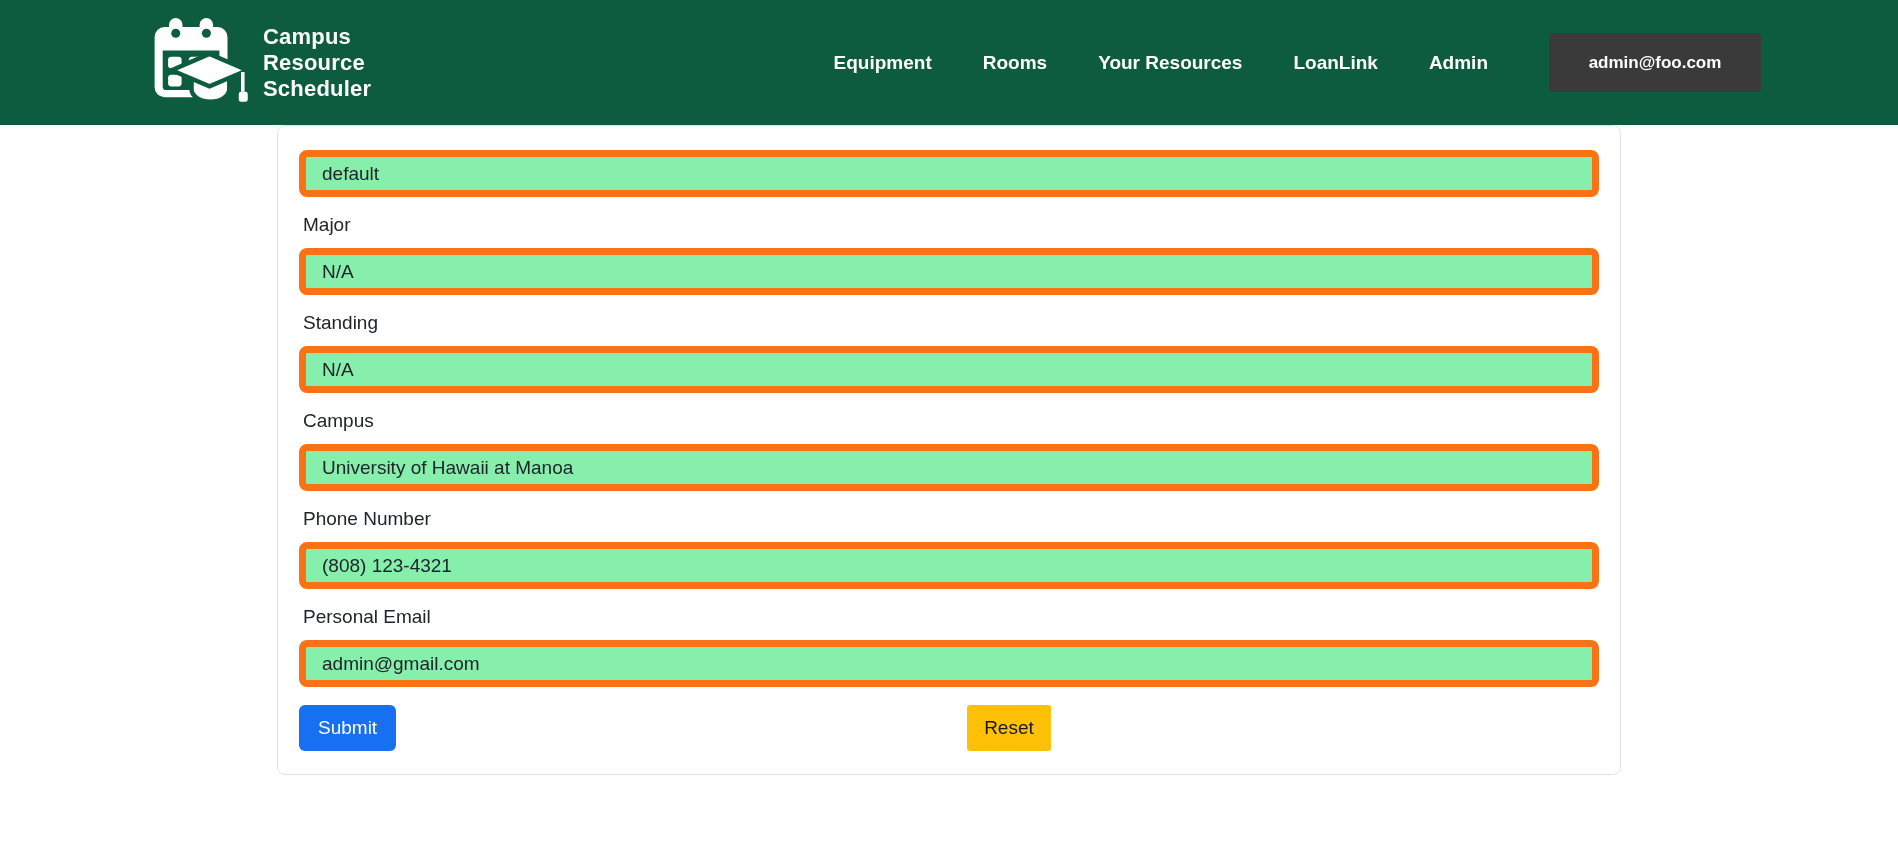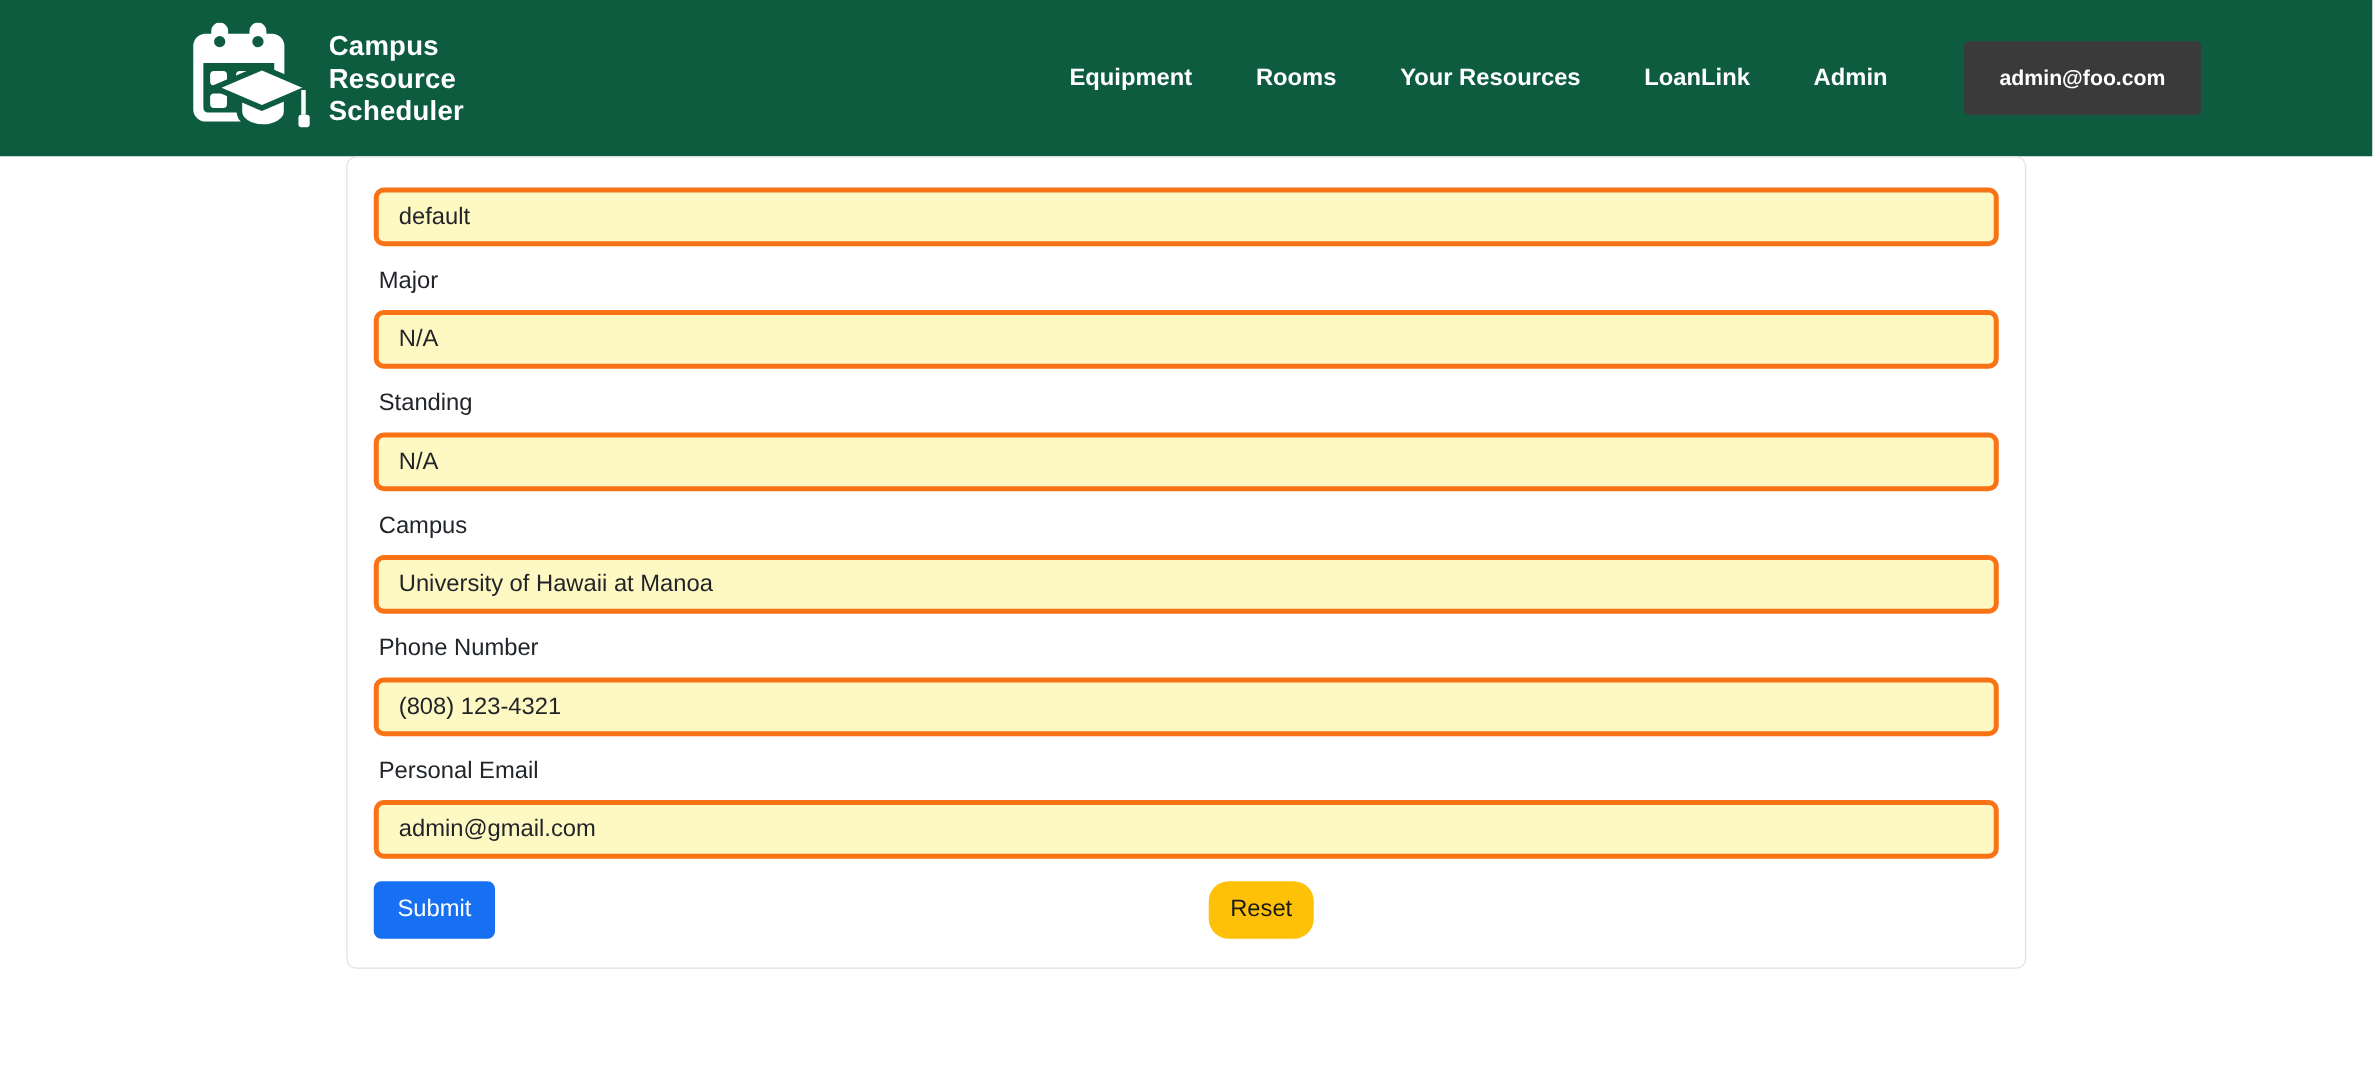--- a/index.html
+++ b/index.html
@@ -45,21 +45,21 @@
     cursor: pointer;
     white-space: nowrap;
     text-decoration: none;
   }
   .user-btn {
     background: #3a3a3a;
     color: #ffffff;
     font-family: inherit;
     font-weight: 700;
     font-size: 17px;
-    width: 190px;
+    width: 212px;
     height: 59px;
     border: none;
     border-radius: 4px;
     cursor: pointer;
   }
 
   
   .page-title {
     text-align: center;
     font-size: 41px;
@@ -82,28 +82,28 @@
     display: block;
     font-size: 19px;
     line-height: 22px;
     color: #212529;
     margin: 4px 0 12px 4px;
   }
   .text-input {
     display: block;
     width: 100%;
     height: 47px;
-    border: 4px solid #f97316;
+    border: 7px solid #f97316;
     border-radius: 8px;
     font-family: inherit;
     font-size: 19px;
     color: #212529;
     padding: 0 16px;
     margin-bottom: 17px;
-    background: #fef9c3;
+    background: #86efac;
     outline: none;
   }
   .button-row {
     display: flex;
     align-items: flex-end;
     margin-top: 18px;
   }
   .submit-btn {
     background: #176ff2;
     color: #ffffff;
@@ -116,21 +116,21 @@
     cursor: pointer;
   }
   .reset-btn {
     background: #ffc107;
     color: #1a1a1a;
     font-family: inherit;
     font-size: 19px;
     height: 46px;
     padding: 0 17px;
     border: none;
-    border-radius: 16px;
+    border-radius: 3px;
     cursor: pointer;
     margin-left: 571px;
   }
 </style>
 </head>
 <body>
 
 <header class="navbar">
   <div class="brand">
     <svg class="brand-logo" width="101" height="90" viewBox="0 0 112 100" aria-hidden="true">

